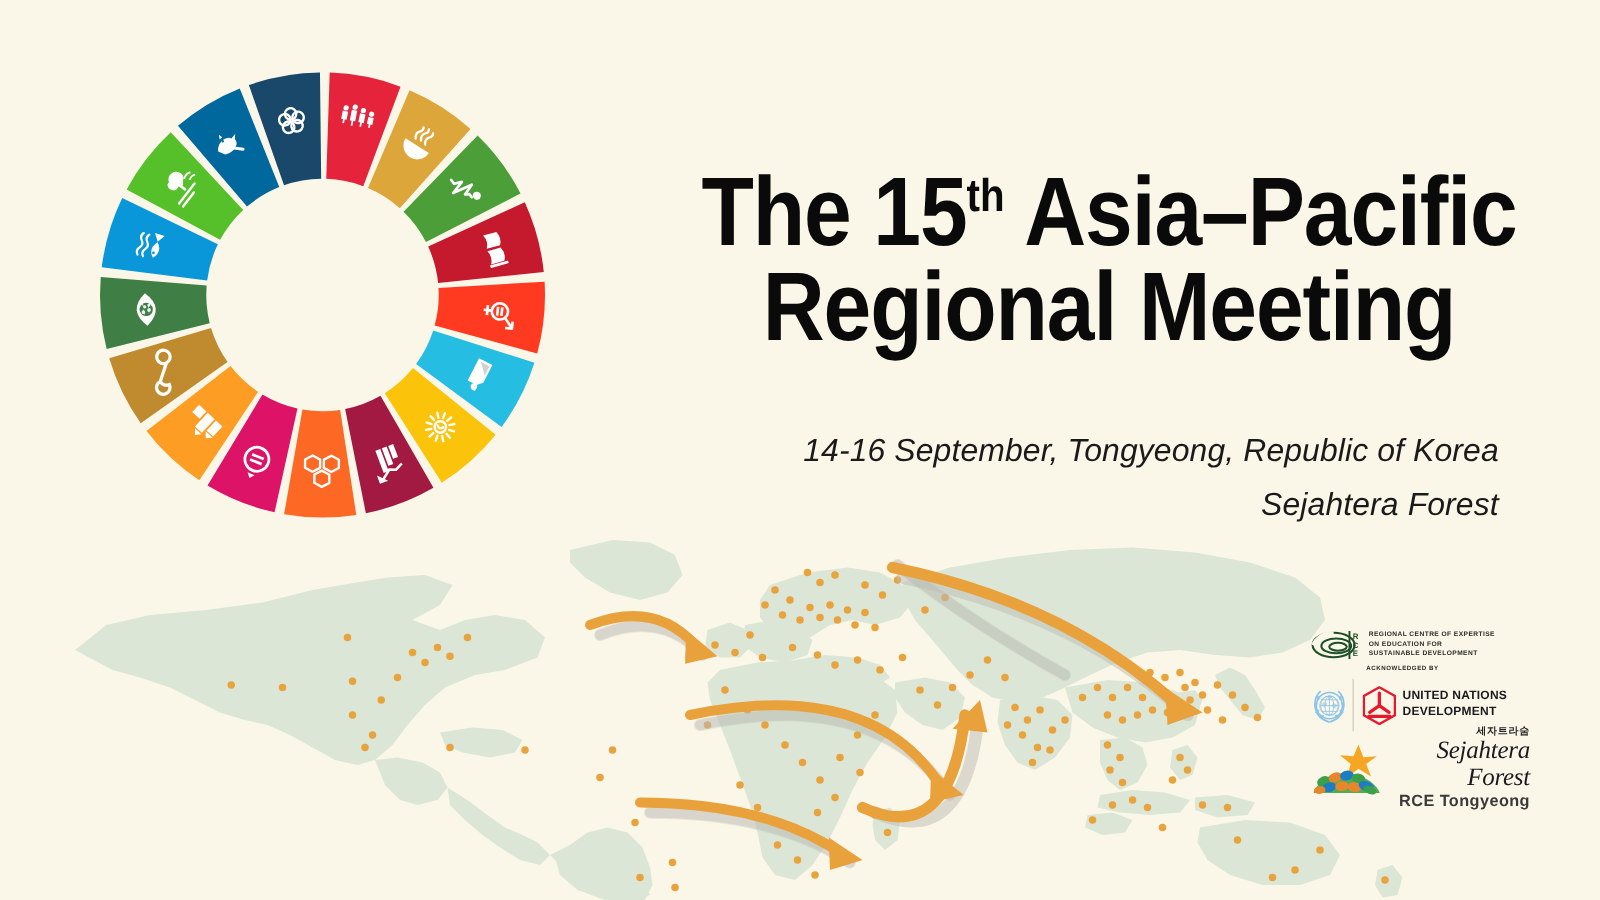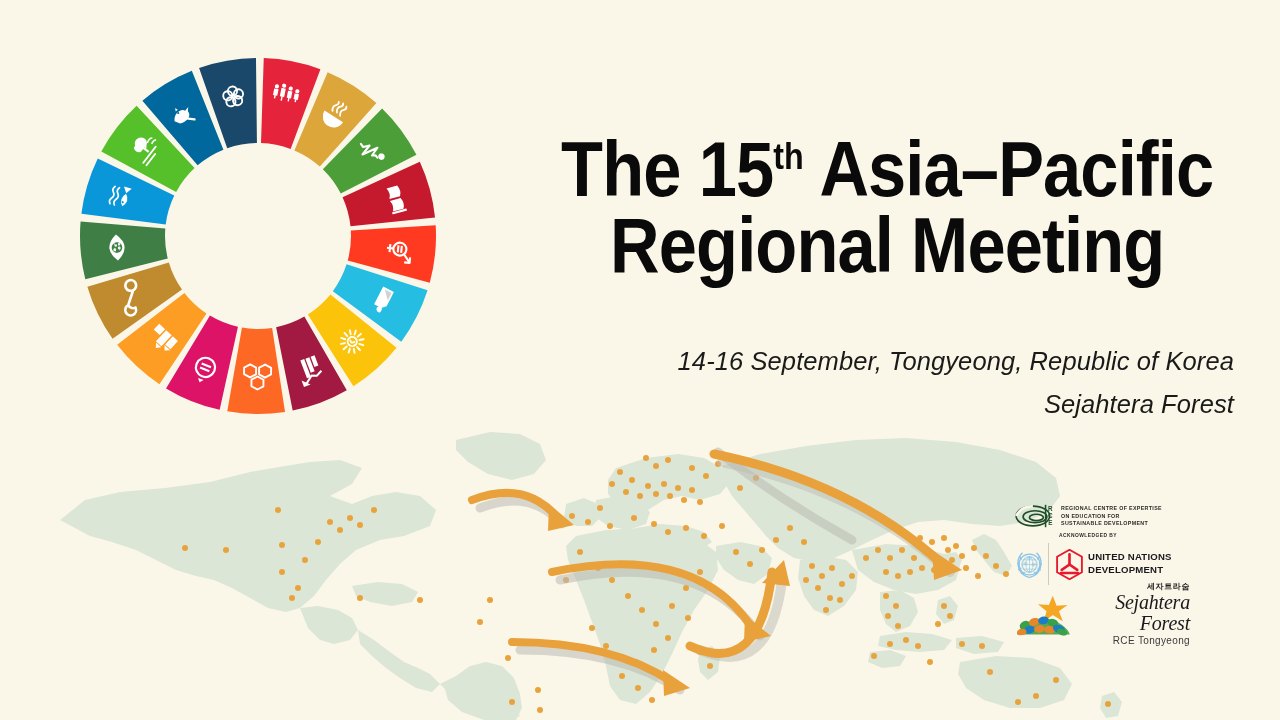--- a/index.html
+++ b/index.html
@@ -46,38 +46,38 @@
   }
   .title-sup {
     font-size:0.47em;
     vertical-align:super;
     line-height:0;
     letter-spacing:0;
   }
 
   #subtitle-block {
     position:absolute;
-    left:489px; top:340px;
+    left:454px; top:340px;
     width:745px;
     text-align:right;
   }
   .subtitle-line {
     font-family:"Liberation Sans Narrow","Liberation Sans",sans-serif;
     font-style:italic;
     font-size:25.5px;
     line-height:1.68;
     color:#1a1a1a;
     letter-spacing:0.1px;
     white-space:nowrap;
   }
 
   
   #logo-stack {
     position:absolute;
-    left:1014px; top:503px;
+    left:1048px; top:503px;
     width:190px;
   }
 
   .logo-row { display:flex; align-items:center; }
 
   
   #rce-logo-row { margin-bottom:1px; }
   .rce-mark { width:42px; height:26px; flex:0 0 auto; }
   .rce-text {
     font-size:5.3px;
@@ -127,21 +127,21 @@
   }
   .sej-name {
     font-family:"Liberation Serif", serif;
     font-style:italic;
     font-size:20px;
     color:#19191e;
     line-height:1.08;
     letter-spacing:-0.2px;
   }
   .sej-sub {
-    font-size:10px; font-weight:normal;
+    font-size:13px; font-weight:bold;
     color:#3a3a3a; letter-spacing:0.35px;
     line-height:1.2;
   }
 </style>
 </head>
 <body>
 
 <svg id="world-map" viewBox="0 0 1280 320" preserveAspectRatio="none">
   <g fill="#DCE6D6">
 

